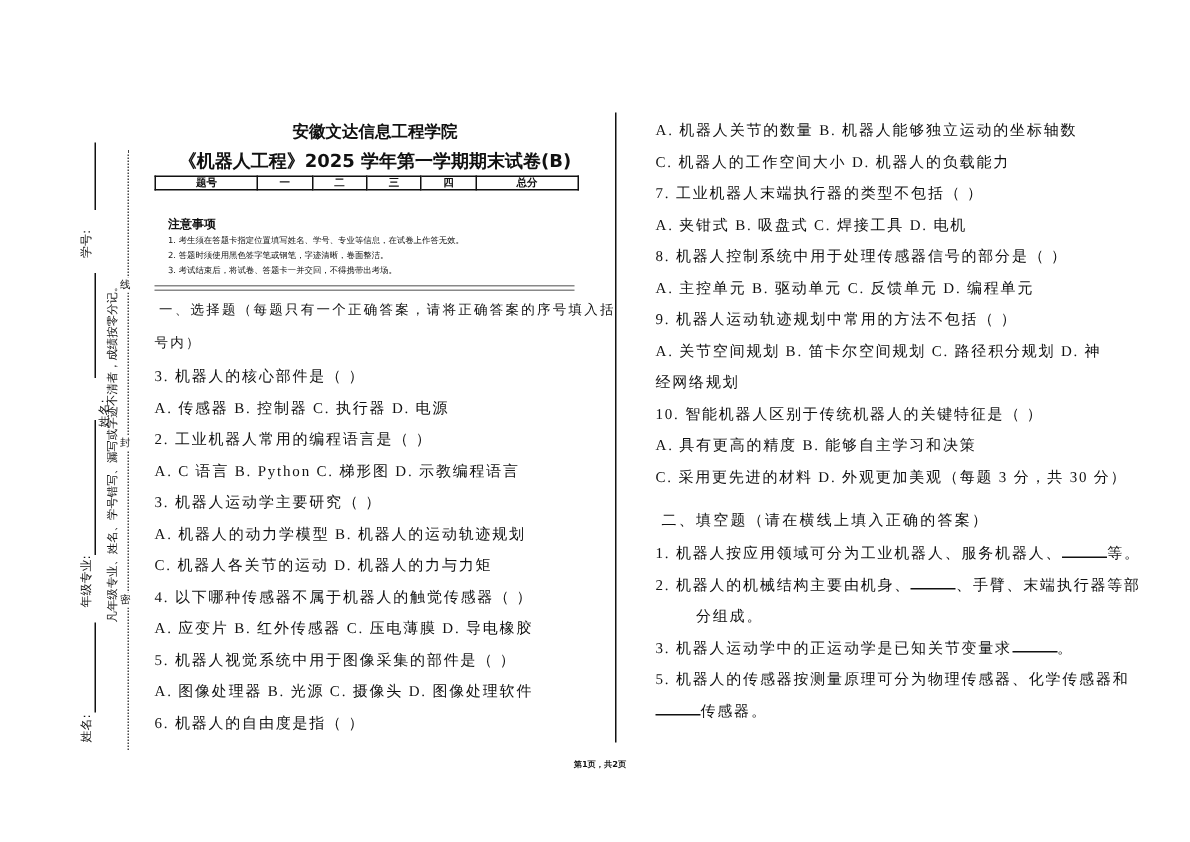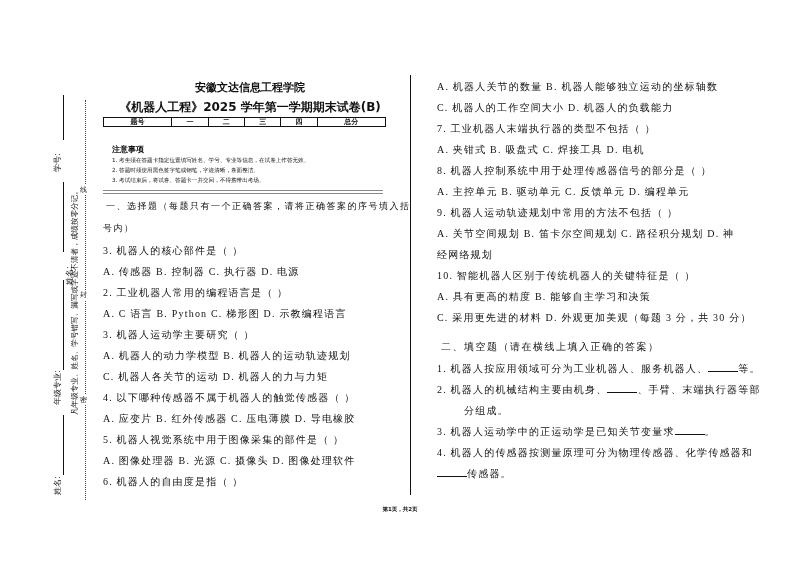--- a/index.html
+++ b/index.html
@@ -105,18 +105,18 @@
 <div class="abs q" style="left:437px; top:362px;">
   <span>1. 机器人按应用领域可分为工业机器人、服务机器人、</span><span class="blank"></span><span>等。</span>
 </div>
 <div class="abs q" style="left:437px; top:383px;">
   <span>2. 机器人的机械结构主要由机身、</span><span class="blank"></span><span>、手臂、末端执行器等部</span>
 </div>
 <div class="abs q" style="left:448px; top:404px;margin-left:16px;">分组成。</div>
 <div class="abs q" style="left:437px; top:425px;">
   <span>3. 机器人运动学中的正运动学是已知关节变量求</span><span class="blank"></span><span>。</span>
 </div>
-<div class="abs q" style="left:437px; top:446px;">4. 机器人的传感器按测量原理可分为物理传感器、化学传感器和</div>
+<div class="abs q" style="left:437px; top:446px;">5. 机器人的传感器按测量原理可分为物理传感器、化学传感器和</div>
 <div class="abs q" style="left:437px; top:467px;">
   <span class="blank"></span><span>传感器。</span>
 </div>
 
 <div class="abs footer">第1页，共2页</div>
 
 </body></html>

